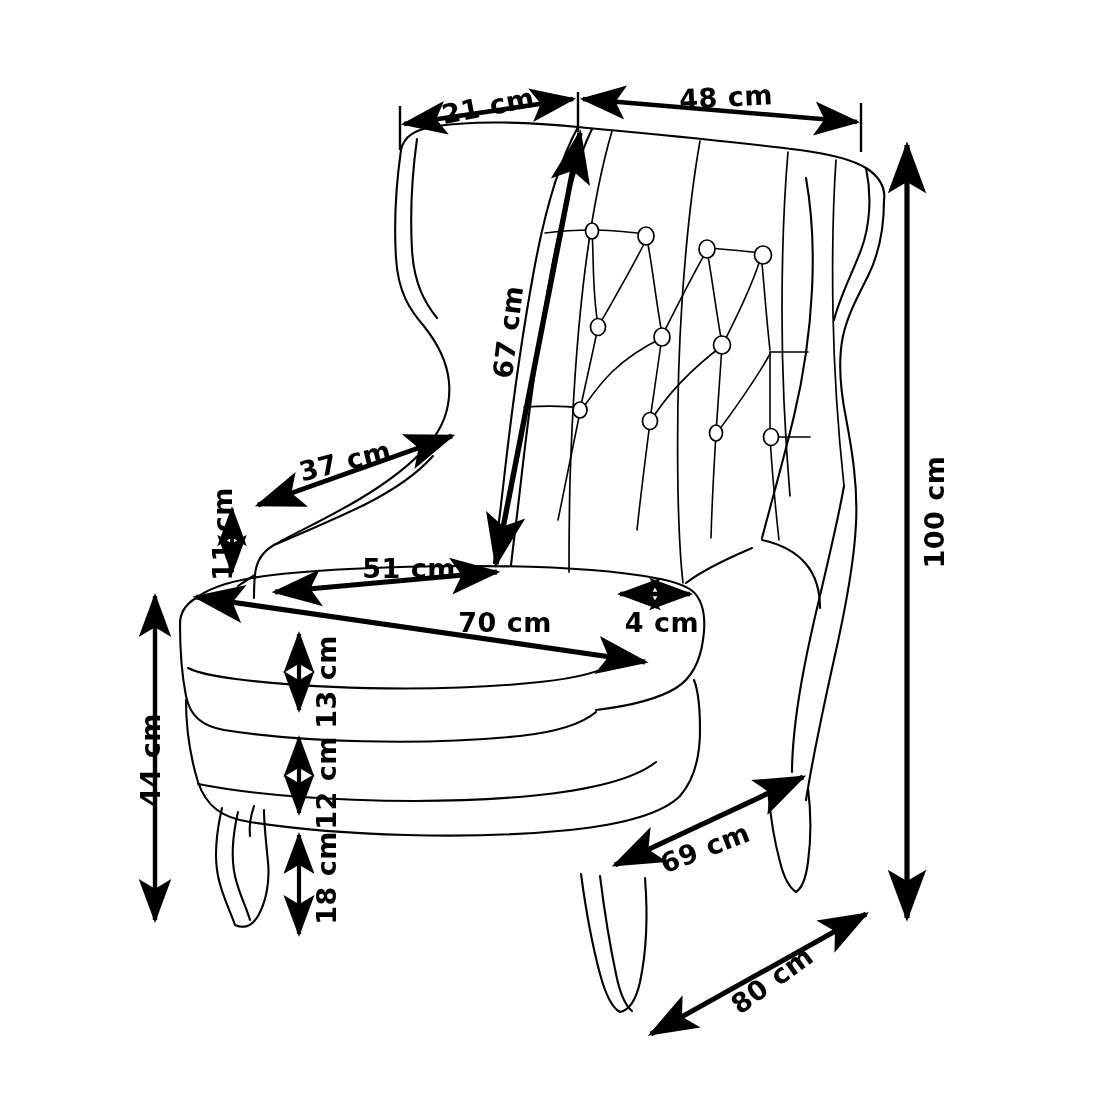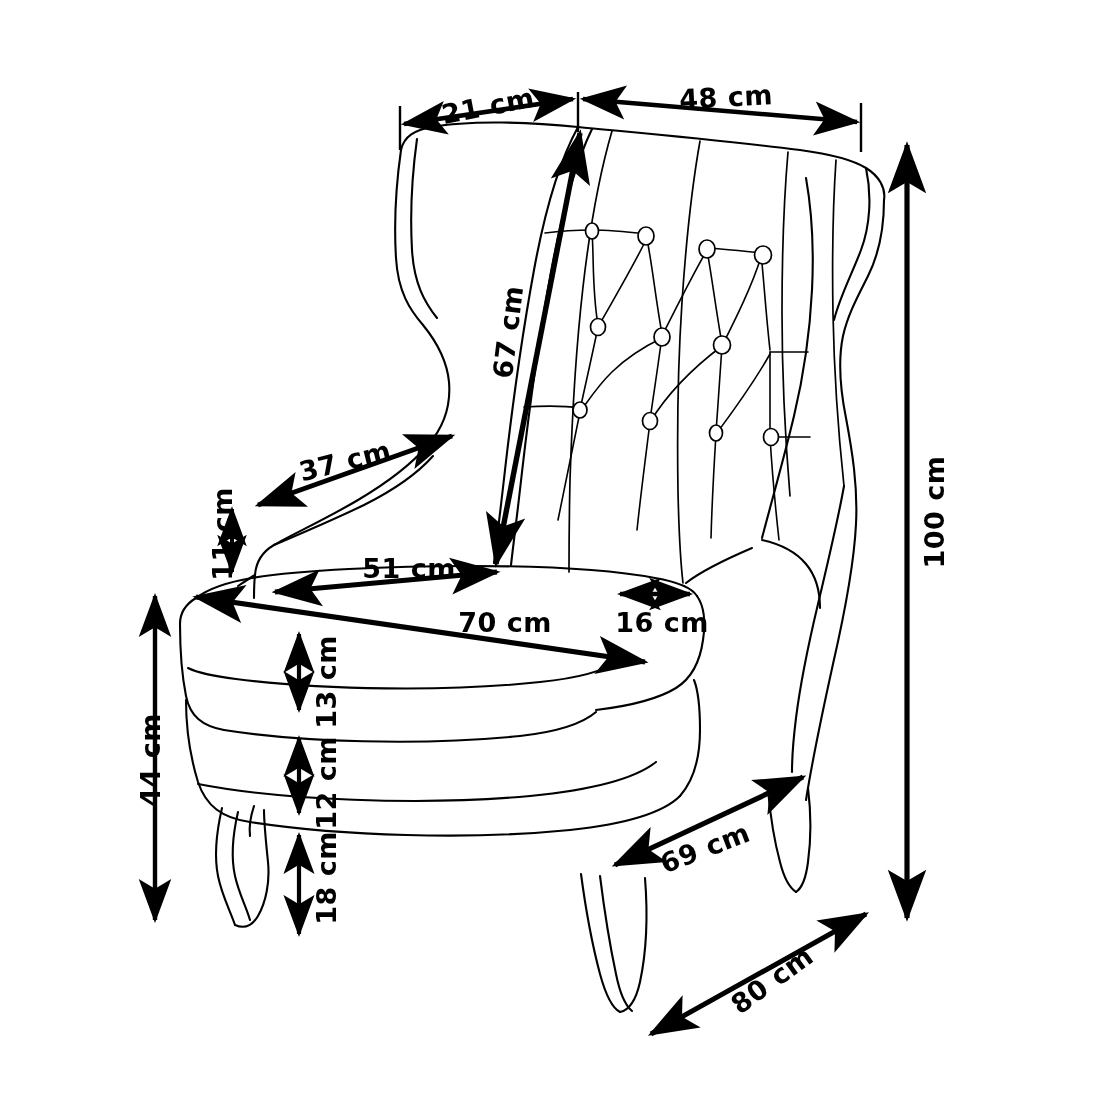--- a/index.html
+++ b/index.html
@@ -296,21 +296,21 @@
   <div class="dim-label" style="left:934px; top:512px; transform:translate(-50%,-50%) rotate(-90deg);">100 cm</div>
 
   <div class="dim-label" style="left:345px; top:461px; transform:translate(-50%,-50%) rotate(-14deg);">37 cm</div>
 
   <div class="dim-label" style="left:222px; top:534px; transform:translate(-50%,-50%) rotate(-90deg);">11 cm</div>
 
   <div class="dim-label" style="left:389px; top:568px; transform:translate(-50%,-50%) rotate(0deg);margin-left:20px;">51 cm</div>
 
   <div class="dim-label" style="left:505px; top:622px; transform:translate(-50%,-50%) rotate(0deg);text-align:right;">70 cm</div>
 
-  <div class="dim-label" style="left:662px; top:622px; transform:translate(-50%,-50%) rotate(0deg);">16 cm</div>
+  <div class="dim-label" style="left:662px; top:622px; transform:translate(-50%,-50%) rotate(0deg);">4 cm</div>
 
   <div class="dim-label" style="left:150px; top:760px; transform:translate(-50%,-50%) rotate(-90deg);">44 cm</div>
 
   <div class="dim-label" style="left:326px; top:682px; transform:translate(-50%,-50%) rotate(-90deg);">13 cm</div>
 
   <div class="dim-label" style="left:326px; top:783px; transform:translate(-50%,-50%) rotate(-90deg);">12 cm</div>
 
   <div class="dim-label" style="left:326px; top:878px; transform:translate(-50%,-50%) rotate(-90deg);">18 cm</div>
 
   <div class="dim-label" style="left:705px; top:848px; transform:translate(-50%,-50%) rotate(-21deg);">69 cm</div>

